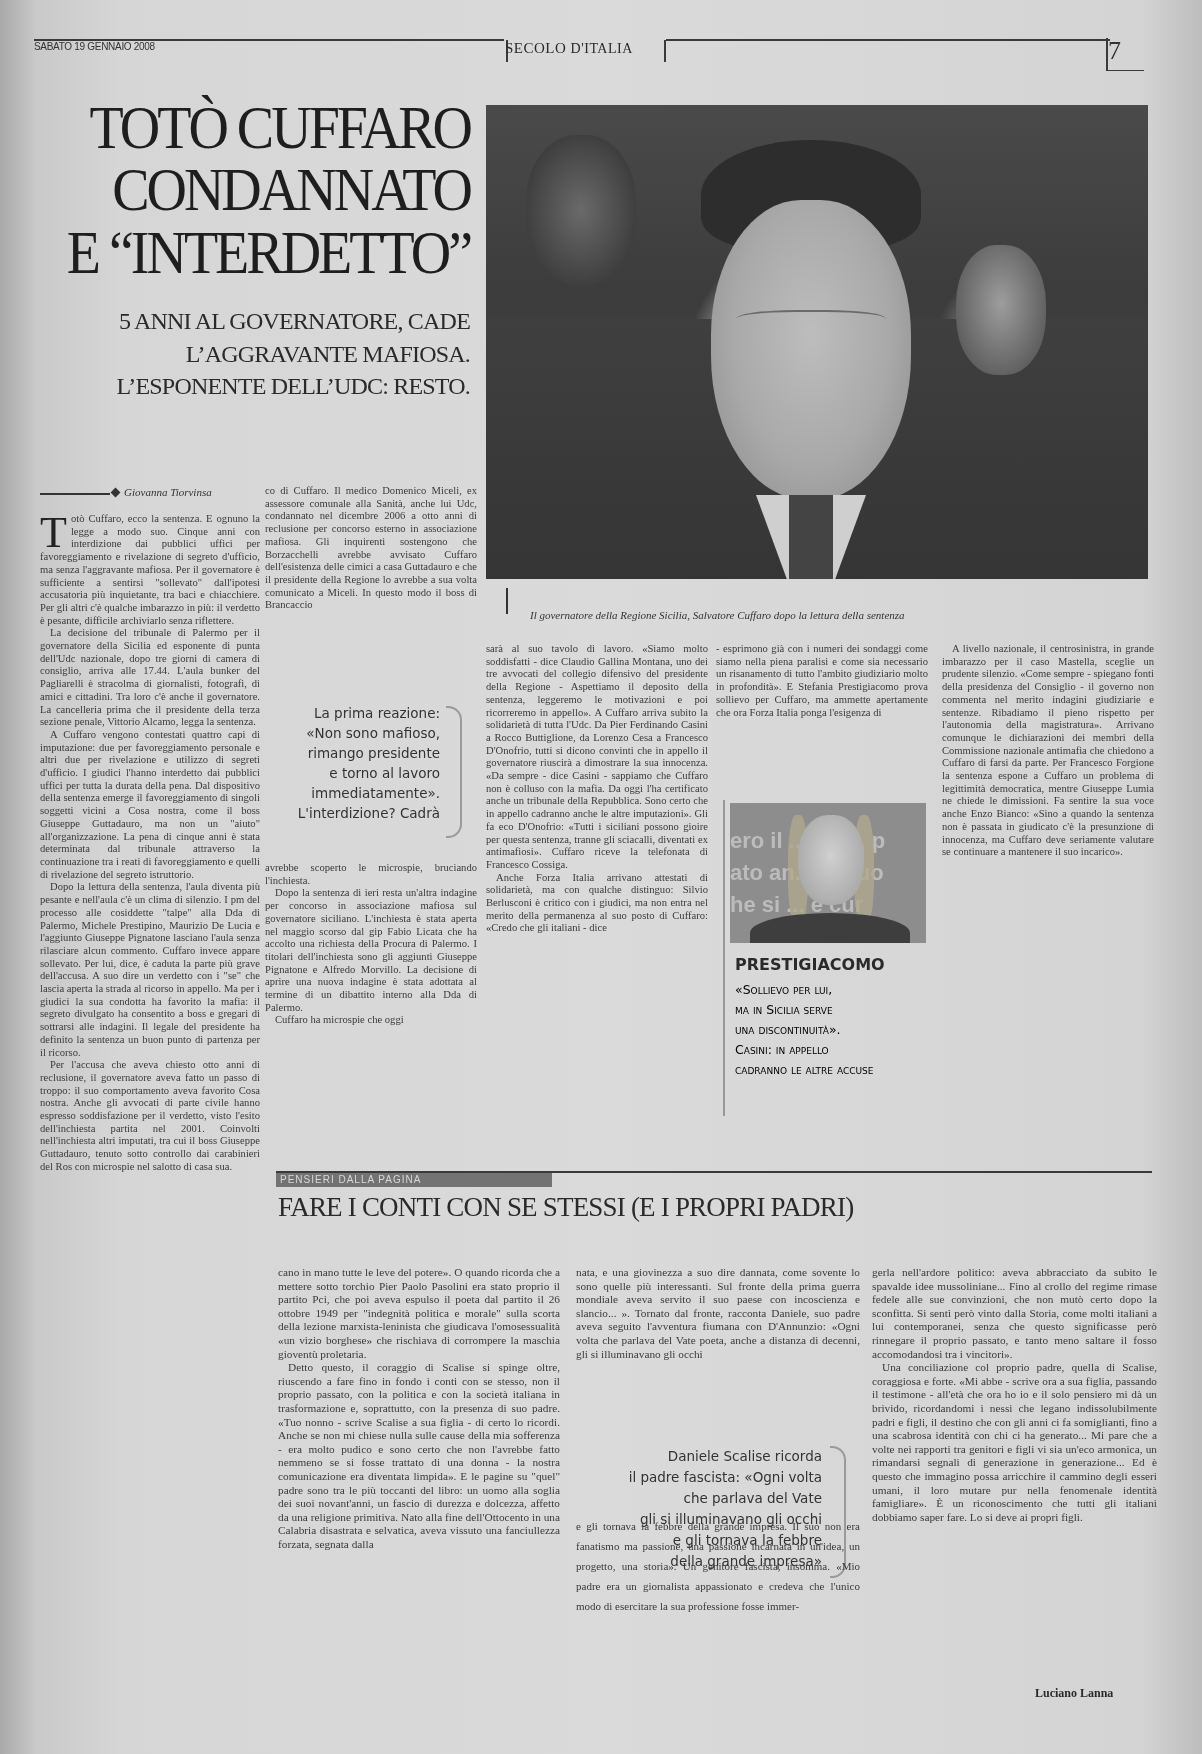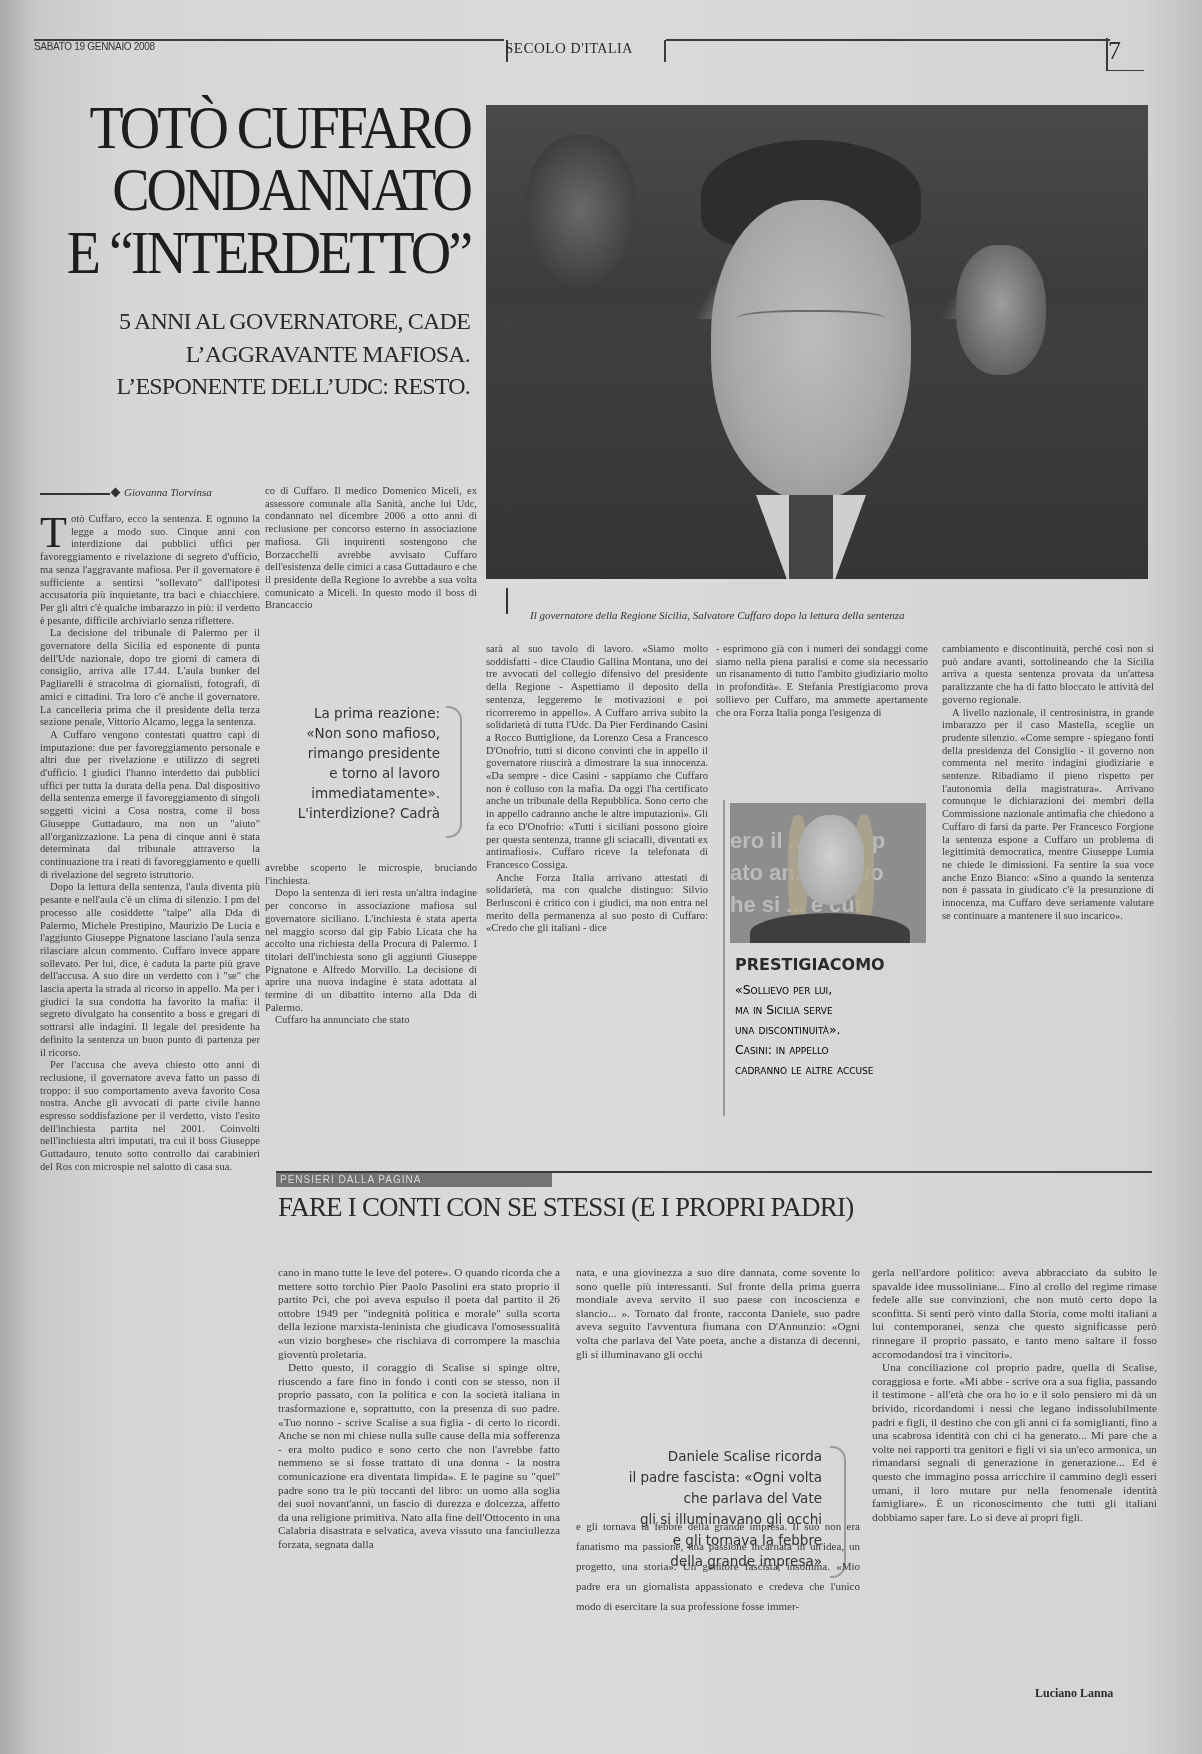--- a/index.html
+++ b/index.html
@@ -122,21 +122,21 @@
   <div>rimango presidente</div>
   <div>e torno al lavoro</div>
   <div>immediatamente».</div>
   <div>L'interdizione? Cadrà</div>
 </div>
 <div class="brace" style="left:446px; top:706px; width:14px; height:128px;"></div>
 
 <div class="col" style="left:265px; top:862px; width:212px; height:248px;">
   <p class="noind">avrebbe scoperto le microspie, bruciando l'inchiesta.</p>
   <p>Dopo la sentenza di ieri resta un'altra indagine per concorso in associazione mafiosa sul governatore siciliano. L'inchiesta è stata aperta nel maggio scorso dal gip Fabio Licata che ha accolto una richiesta della Procura di Palermo. I titolari dell'inchiesta sono gli aggiunti Giuseppe Pignatone e Alfredo Morvillo. La decisione di aprire una nuova indagine è stata adottata al termine di un dibattito interno alla Dda di Palermo.</p>
-  <p>Cuffaro ha annunciato che stato</p>
+  <p>Cuffaro ha microspie che oggi</p>
 </div>
 
 <div class="col" style="left:486px; top:643px; width:222px; height:468px;">
   <p class="noind">sarà al suo tavolo di lavoro. «Siamo molto soddisfatti - dice Claudio Gallina Montana, uno dei tre avvocati del collegio difensivo del presidente della Regione - Aspettiamo il deposito della sentenza, leggeremo le motivazioni e poi ricorreremo in appello». A Cuffaro arriva subito la solidarietà di tutta l'Udc. Da Pier Ferdinando Casini a Rocco Buttiglione, da Lorenzo Cesa a Francesco D'Onofrio, tutti si dicono convinti che in appello il governatore riuscirà a dimostrare la sua innocenza. «Da sempre - dice Casini - sappiamo che Cuffaro non è colluso con la mafia. Da oggi l'ha certificato anche un tribunale della Repubblica. Sono certo che in appello cadranno anche le altre imputazioni». Gli fa eco D'Onofrio: «Tutti i siciliani possono gioire per questa sentenza, tranne gli sciacalli, diventati ex antimafiosi». Cuffaro riceve la telefonata di Francesco Cossiga.</p>
   <p>Anche Forza Italia arrivano attestati di solidarietà, ma con qualche distinguo: Silvio Berlusconi è critico con i giudici, ma non entra nel merito della permanenza al suo posto di Cuffaro: «Credo che gli italiani - dice</p>
 </div>
 
 <div class="col" style="left:716px; top:643px; width:212px; height:118px;">
   <p class="noind">- esprimono già con i numeri dei sondaggi come siamo nella piena paralisi e come sia necessario un risanamento di tutto l'ambito giudiziario molto in profondità». E Stefania Prestigiacomo prova sollievo per Cuffaro, ma ammette apertamente che ora Forza Italia ponga l'esigenza di</p>
 </div>
@@ -154,21 +154,20 @@
 <div class="abs pbox-name">PRESTIGIACOMO</div>
 <div class="abs pbox-quote">
   <div>«Sollievo per lui,</div>
   <div>ma in Sicilia serve</div>
   <div>una discontinuità».</div>
   <div>Casini: in appello</div>
   <div>cadranno le altre accuse</div>
 </div>
 
 <div class="col" style="left:942px; top:643px; width:212px; height:470px;">
-  <p class="noind">cambiamento e discontinuità, perché così non si può andare avanti, sottolineando che la Sicilia arriva a questa sentenza provata da un'attesa paralizzante che ha di fatto bloccato le attività del governo regionale.</p>
   <p>A livello nazionale, il centrosinistra, in grande imbarazzo per il caso Mastella, sceglie un prudente silenzio. «Come sempre - spiegano fonti della presidenza del Consiglio - il governo non commenta nel merito indagini giudiziarie e sentenze. Ribadiamo il pieno rispetto per l'autonomia della magistratura». Arrivano comunque le dichiarazioni dei membri della Commissione nazionale antimafia che chiedono a Cuffaro di farsi da parte. Per Francesco Forgione la sentenza espone a Cuffaro un problema di legittimità democratica, mentre Giuseppe Lumia ne chiede le dimissioni. Fa sentire la sua voce anche Enzo Bianco: «Sino a quando la sentenza non è passata in giudicato c'è la presunzione di innocenza, ma Cuffaro deve seriamente valutare se continuare a mantenere il suo incarico».</p>
 </div>
 
 <div class="abs sec-rule"></div>
 <div class="abs sec-label">PENSIERI DALLA PAGINA</div>
 <div class="abs sec-title">FARE I CONTI CON SE STESSI (E I PROPRI PADRI)</div>
 
 <div class="col" style="left:278px; top:1266px; width:282px; height:472px; font-size:11.3px; line-height:13.6px;">
   <p class="noind">cano in mano tutte le leve del potere». O quando ricorda che a mettere sotto torchio Pier Paolo Pasolini era stato proprio il partito Pci, che poi aveva espulso il poeta dal partito il 26 ottobre 1949 per "indegnità politica e morale" sulla scorta della lezione marxista-leninista che giudicava l'omosessualità «un vizio borghese» che rischiava di corrompere la maschia gioventù proletaria.</p>
   <p>Detto questo, il coraggio di Scalise si spinge oltre, riuscendo a fare fino in fondo i conti con se stesso, non il proprio passato, con la politica e con la società italiana in trasformazione e, soprattutto, con la presenza di suo padre. «Tuo nonno - scrive Scalise a sua figlia - di certo lo ricordi. Anche se non mi chiese nulla sulle cause della mia sofferenza - era molto pudico e sono certo che non l'avrebbe fatto nemmeno se si fosse trattato di una donna - la nostra comunicazione era diventata limpida». E le pagine su "quel" padre sono tra le più toccanti del libro: un uomo alla soglia dei suoi novant'anni, un fascio di durezza e dolcezza, affetto da una religione primitiva. Nato alla fine dell'Ottocento in una Calabria disastrata e selvatica, aveva vissuto una fanciullezza forzata, segnata dalla</p>

